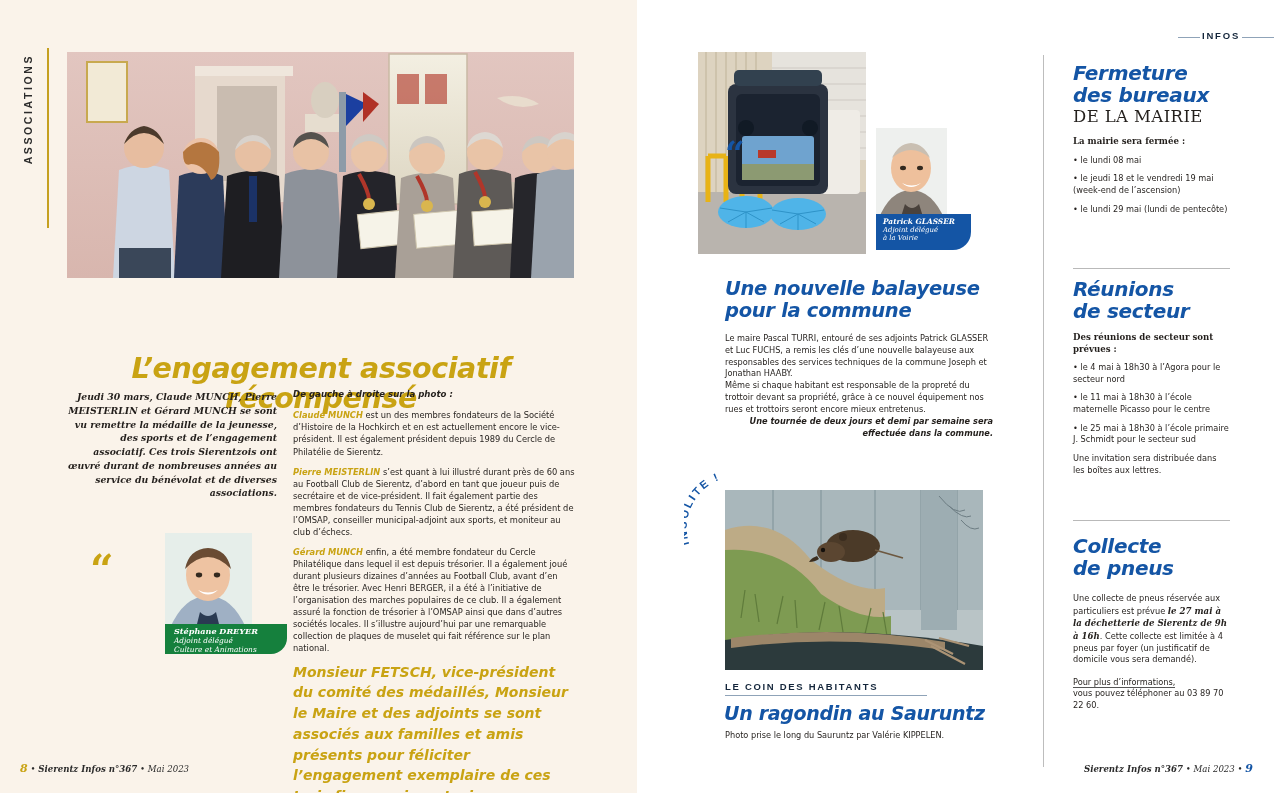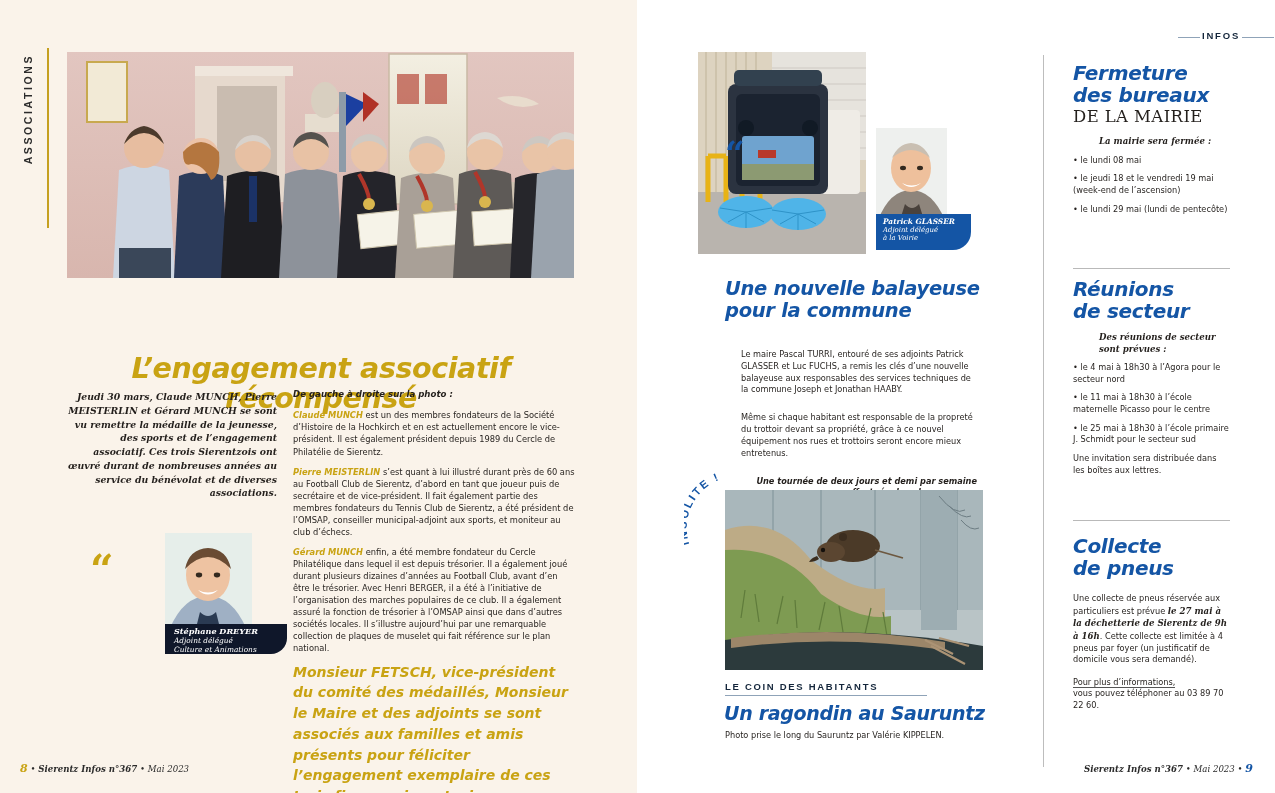--- a/index.html
+++ b/index.html
@@ -63,21 +63,21 @@
     font-style:italic;font-weight:bold;
     font-size:9.3px;line-height:1.48;
     color:#231f1c;text-align:right;
   }
 
   
   #dreyer-card{position:absolute;left:165px;top:533px;width:120px;height:118px;}
   #dreyer-card .photo{position:absolute;left:0;top:0;width:87px;height:95px;overflow:hidden;}
   #dreyer-card .badge{
     position:absolute;left:0;top:91px;width:122px;height:30px;
-    background:#0f172a;color:#fff;
+    background:#15803d;color:#fff;
     border-top-right-radius:0;border-bottom-right-radius:16px;
     padding:3px 8px 4px 9px;box-sizing:border-box;
   }
   #dreyer-card .badge .nm{font-family:"DejaVu Serif",serif;font-style:italic;font-weight:bold;font-size:8.1px;line-height:1.2;}
   #dreyer-card .badge .rl{font-family:"DejaVu Serif",serif;font-style:italic;font-size:7.4px;line-height:1.2;}
   .quote-mark{
     position:absolute;font-family:"DejaVu Serif",serif;
     font-weight:bold;line-height:0.6;
   }
   #dreyer-quote{left:90px;top:558px;font-size:41px;color:#c9a313;letter-spacing:-3px;}
@@ -126,21 +126,21 @@
   .blue-title{
     font-family:"DejaVu Sans", sans-serif;
     font-style:italic;font-weight:bold;
     color:#1455a5;line-height:1.12;
   }
   #sweeper-title{position:absolute;left:88px;top:278px;width:300px;font-size:19.5px;letter-spacing:-0.3px;}
   #sweeper-body{
     position:absolute;left:88px;top:333px;width:268px;
     font-family:"DejaVu Sans",sans-serif;font-size:8.2px;line-height:1.44;color:#231f1c;
   }
-  #sweeper-body p{margin:16px;}
+  #sweeper-body p{margin:0;}
   #sweeper-body .bold-it{font-weight:bold;font-style:italic;text-align:right;}
 
   #insolite{
     position:absolute;left:684px;top:470px;width:60px;height:80px;
   }
   #insolite svg{position:absolute;left:0;top:0;}
 
   #ragondin-photo{position:absolute;left:725px;top:490px;width:258px;height:180px;overflow:hidden;}
 
   .kicker{
@@ -165,21 +165,21 @@
 
   
   #sidebar{position:absolute;left:1073px;top:0;width:202px;height:606px;}
   #infos-kicker{position:absolute;left:127px;top:30px;font-size:9.5px;letter-spacing:1.8px;}
   #infos-kicker .ruleline{width:96px;left:-22px;bottom:3px;height:1px;background:#8fa3b8;}
   #infos-kicker .txt{position:relative;z-index:2;background:#fff;padding:0 2px;}
 
   .sb-block{position:absolute;left:0;width:157px;}
   .sb-h{font-family:"DejaVu Sans",sans-serif;font-style:italic;font-weight:bold;color:#1455a5;font-size:20px;line-height:1.1;letter-spacing:-0.3px;}
   .sb-sub{font-family:"DejaVu Serif",serif;font-size:16.5px;color:#231f1c;letter-spacing:0.4px;margin-top:1px;}
-  .sb-lead{font-family:"DejaVu Serif",serif;font-style:italic;font-weight:bold;font-size:8.6px;color:#231f1c;margin-top:10px;line-height:1.35;margin-left:26px;}
+  .sb-lead{font-family:"DejaVu Serif",serif;font-weight:bold;font-size:8.6px;color:#231f1c;margin-top:10px;line-height:1.35;}
   .sb-p{font-family:"DejaVu Sans",sans-serif;font-size:8.2px;line-height:1.42;color:#231f1c;margin-top:7px;}
   .sb-p b{font-family:"DejaVu Serif",serif;font-style:italic;font-weight:bold;font-size:8.6px;}
   .sb-rule{position:absolute;left:0;width:157px;height:1px;background:#b9b9b9;}
   .underline-lead{border-bottom:1px solid #555;display:inline;}
 
   #blk-fermeture{top:62px;}
   #rule-1{top:268px;}
   #blk-reunions{top:278px;}
   #rule-2{top:520px;}
   #blk-collecte{top:535px;}

